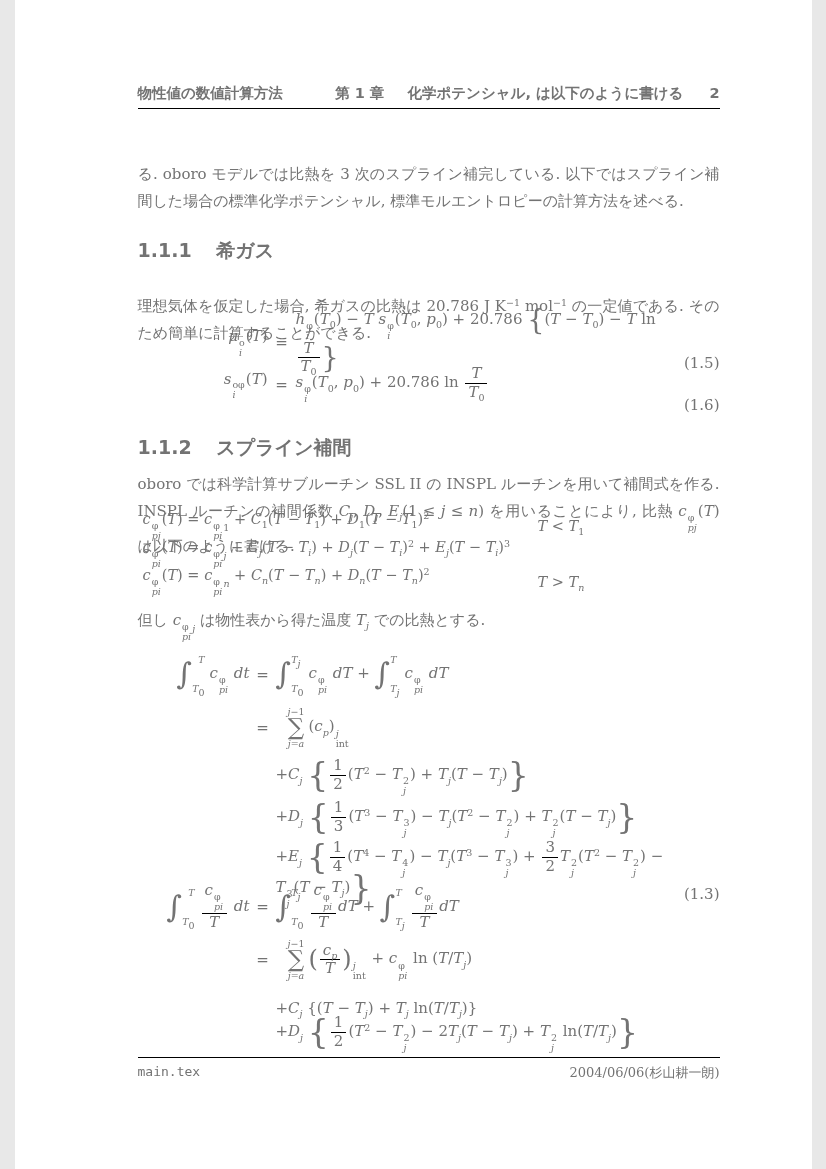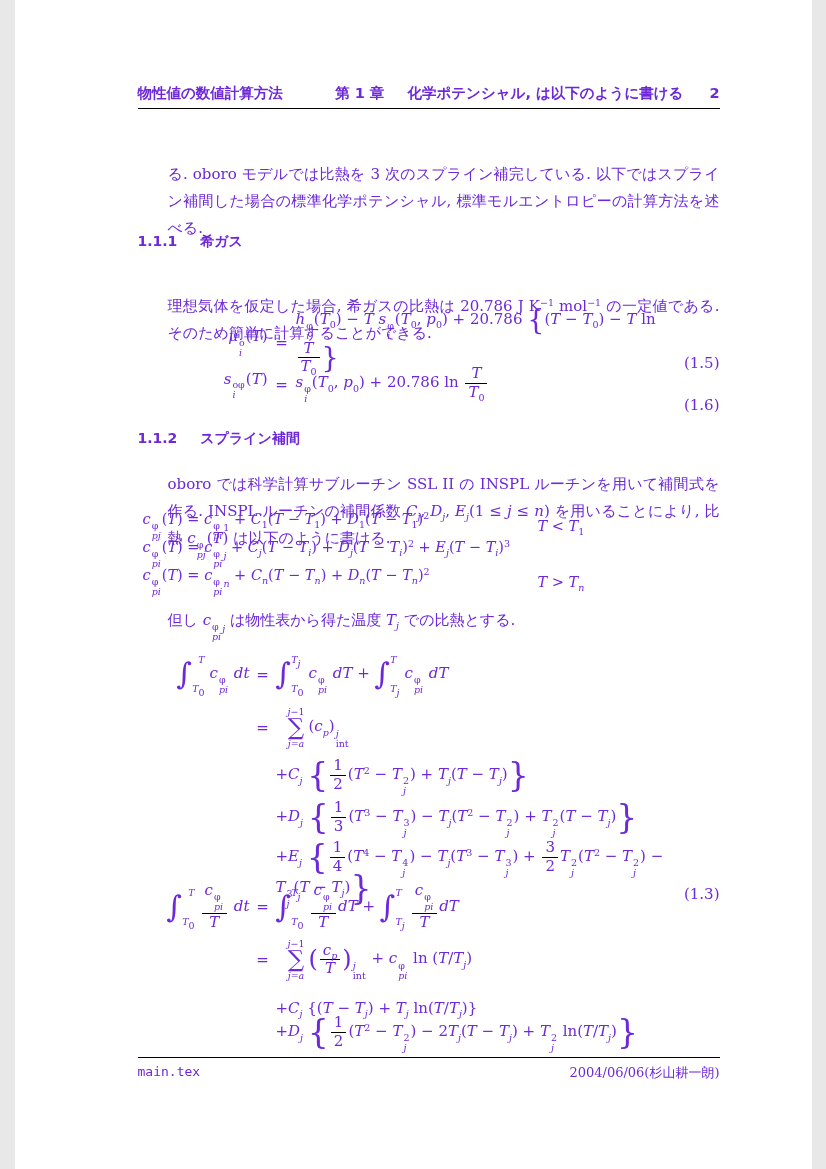--- a/index.html
+++ b/index.html
@@ -1,20 +1,20 @@
 <!DOCTYPE html>
 <html><head>
 <meta charset="utf-8">
 <style>
   html,body{margin:0;padding:0;background:#e8e8e8;}
   .page{
     position:relative;
     width:797px;height:1169px;
     background:#ffffff;
-    color:#6d28d9;
+    color:#737373;
     font-family:"DejaVu Serif","Liberation Serif",serif;
     font-size:15px;
     overflow:hidden;
     margin:0 auto;
   }
   .content{position:absolute;left:123px;top:0;width:582px;}
 
   
   .hdr{
     position:absolute;top:84px;left:0;right:0;
@@ -23,25 +23,25 @@
     padding-bottom:5px;
     font-family:"DejaVu Sans","Liberation Sans",sans-serif;
     font-weight:bold;font-size:14.5px;
   }
   .hdr .doc{flex:0 0 auto;}
   .hdr .mid{flex:1 1 auto;text-align:right;}
   .hdr .chap{margin-right:18px;}
   .hdr .pg{flex:0 0 auto;margin-left:26px;}
 
   
-  .para{position:absolute;left:0;right:0;line-height:27px;text-align:justify;margin-left:30px;}
+  .para{position:absolute;left:0;right:0;line-height:27px;text-align:justify;}
   .shead{
     position:absolute;left:0;
     font-family:"DejaVu Sans","Liberation Sans",sans-serif;
-    font-weight:bold;font-size:14px;
+    font-weight:bold;font-size:19px;
   }
   .shead .snum{margin-right:18px;}
 
   
   .math, .eqrow{font-family:"DejaVu Serif","Liberation Serif",serif;}
   .math i, .eqrow i{font-style:italic;font-weight:normal;}
   sub{font-size:9.5px;vertical-align:-0.45em;line-height:0;}
   sup{font-size:9.5px;vertical-align:0.55em;line-height:0;}
   .ss{display:inline-flex;flex-direction:column;align-items:flex-start;
       font-size:9.5px;line-height:1.05;vertical-align:-0.5em;margin:0 1px;}

